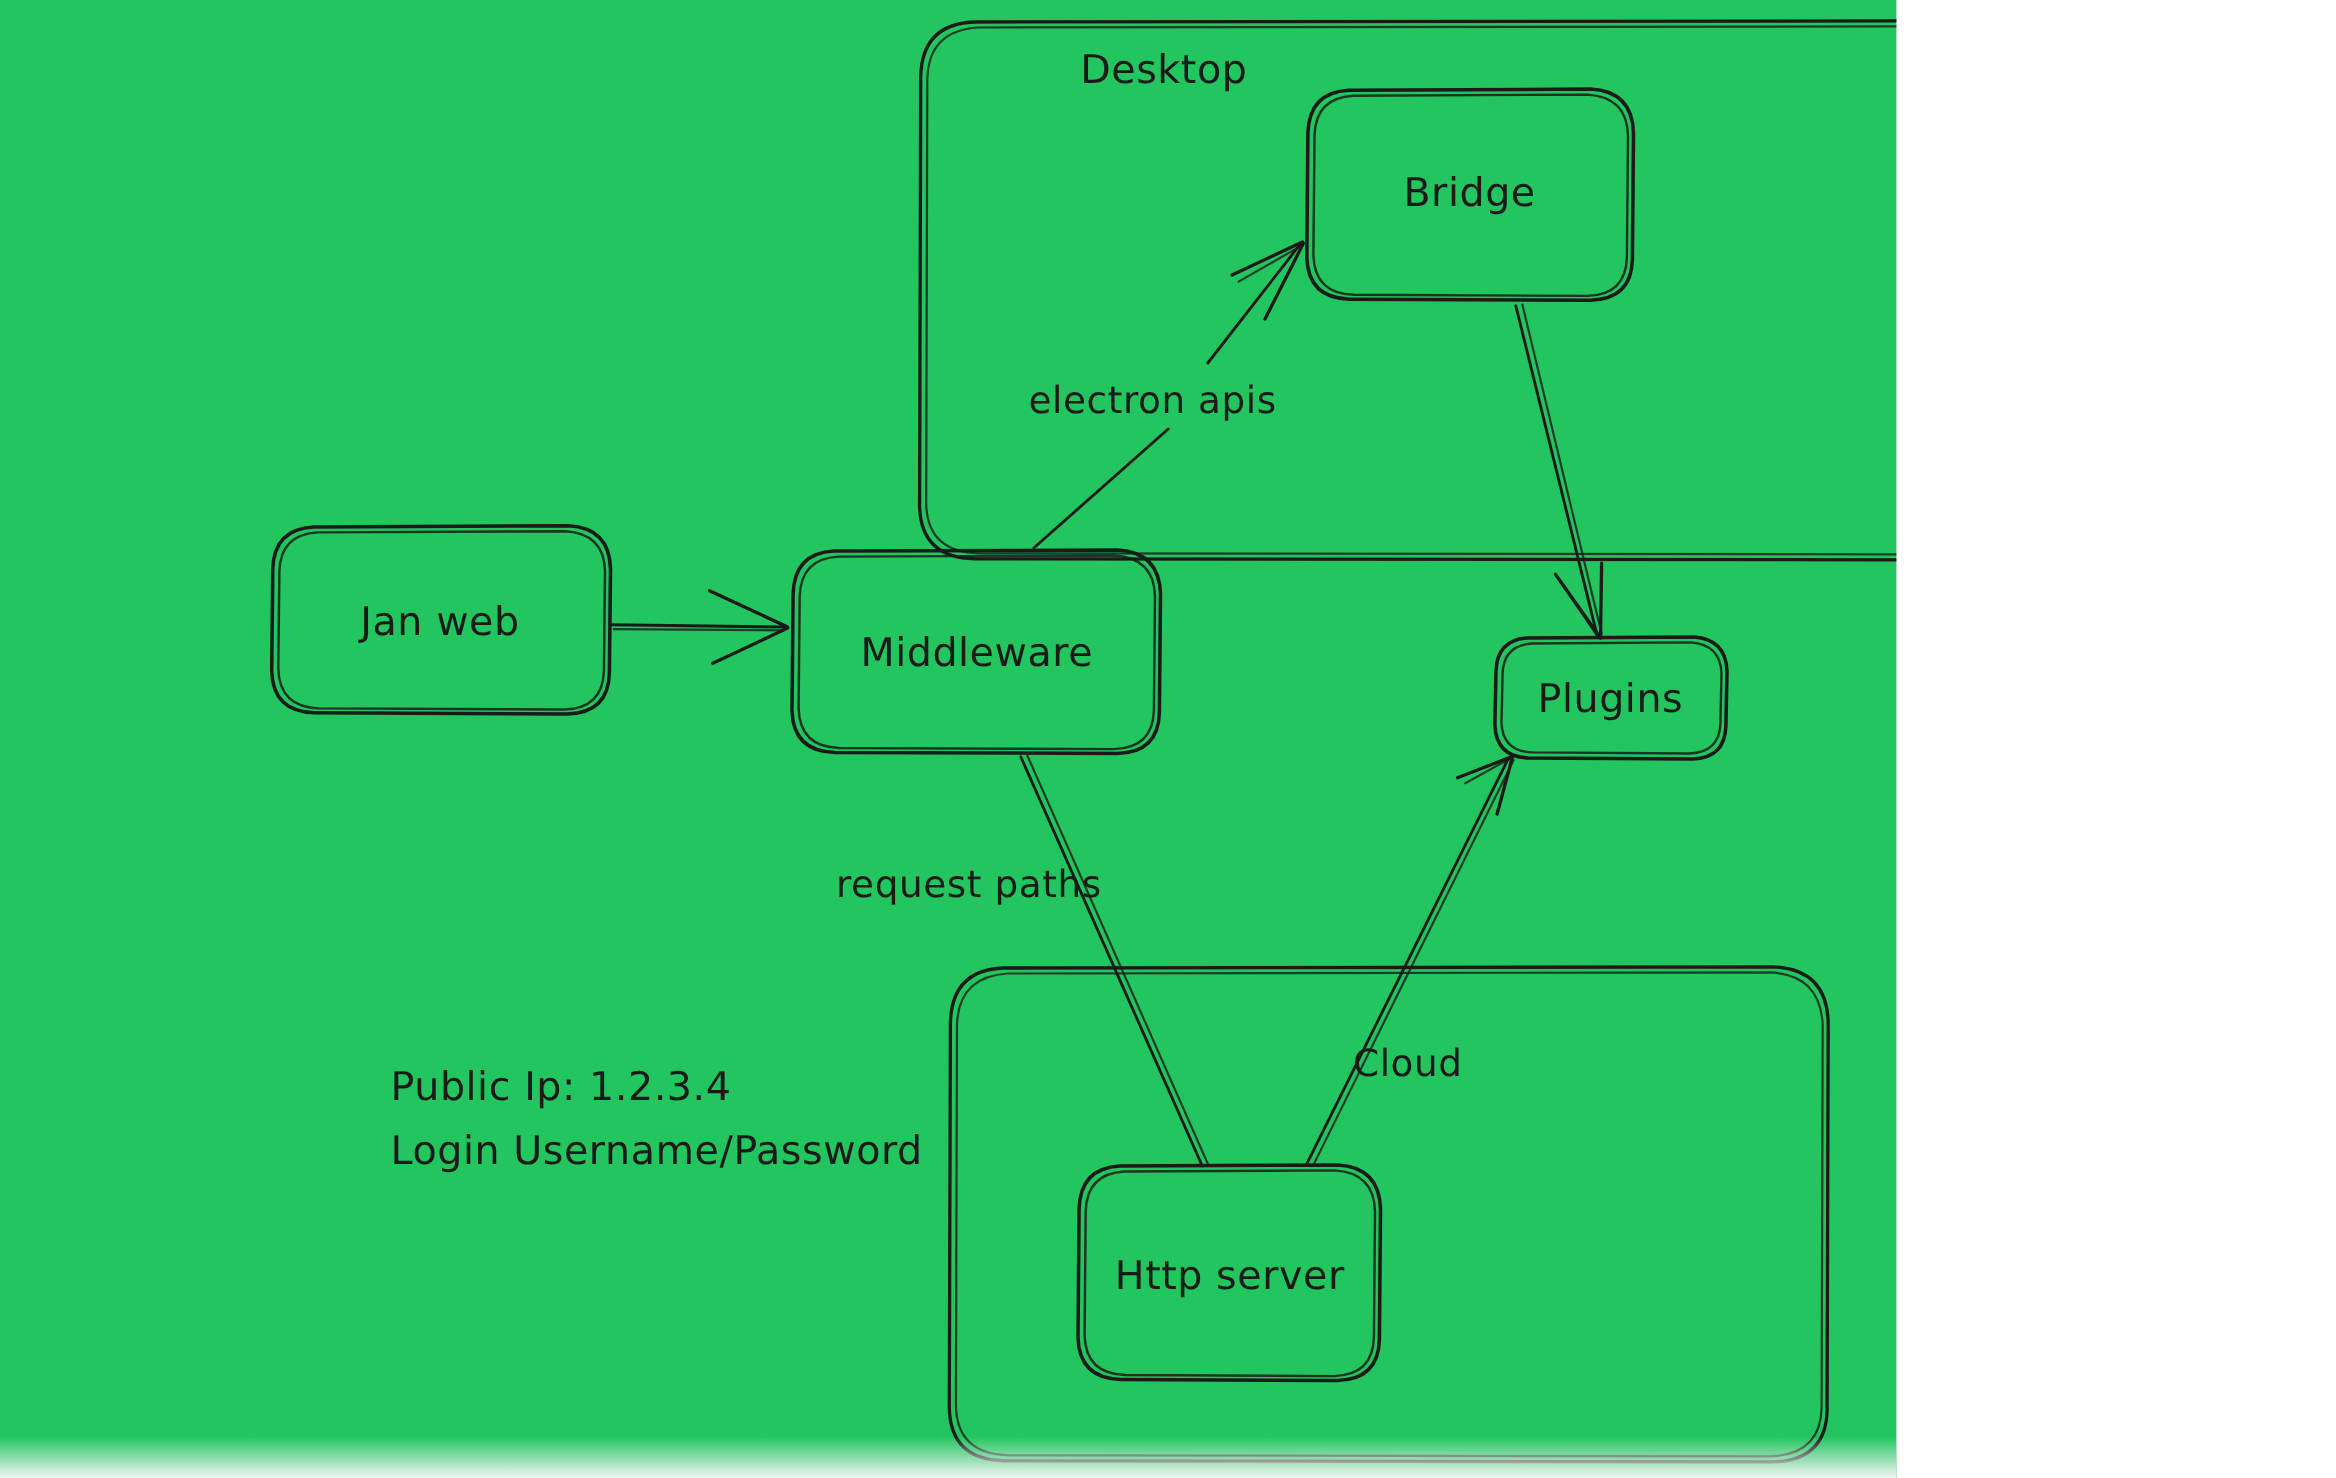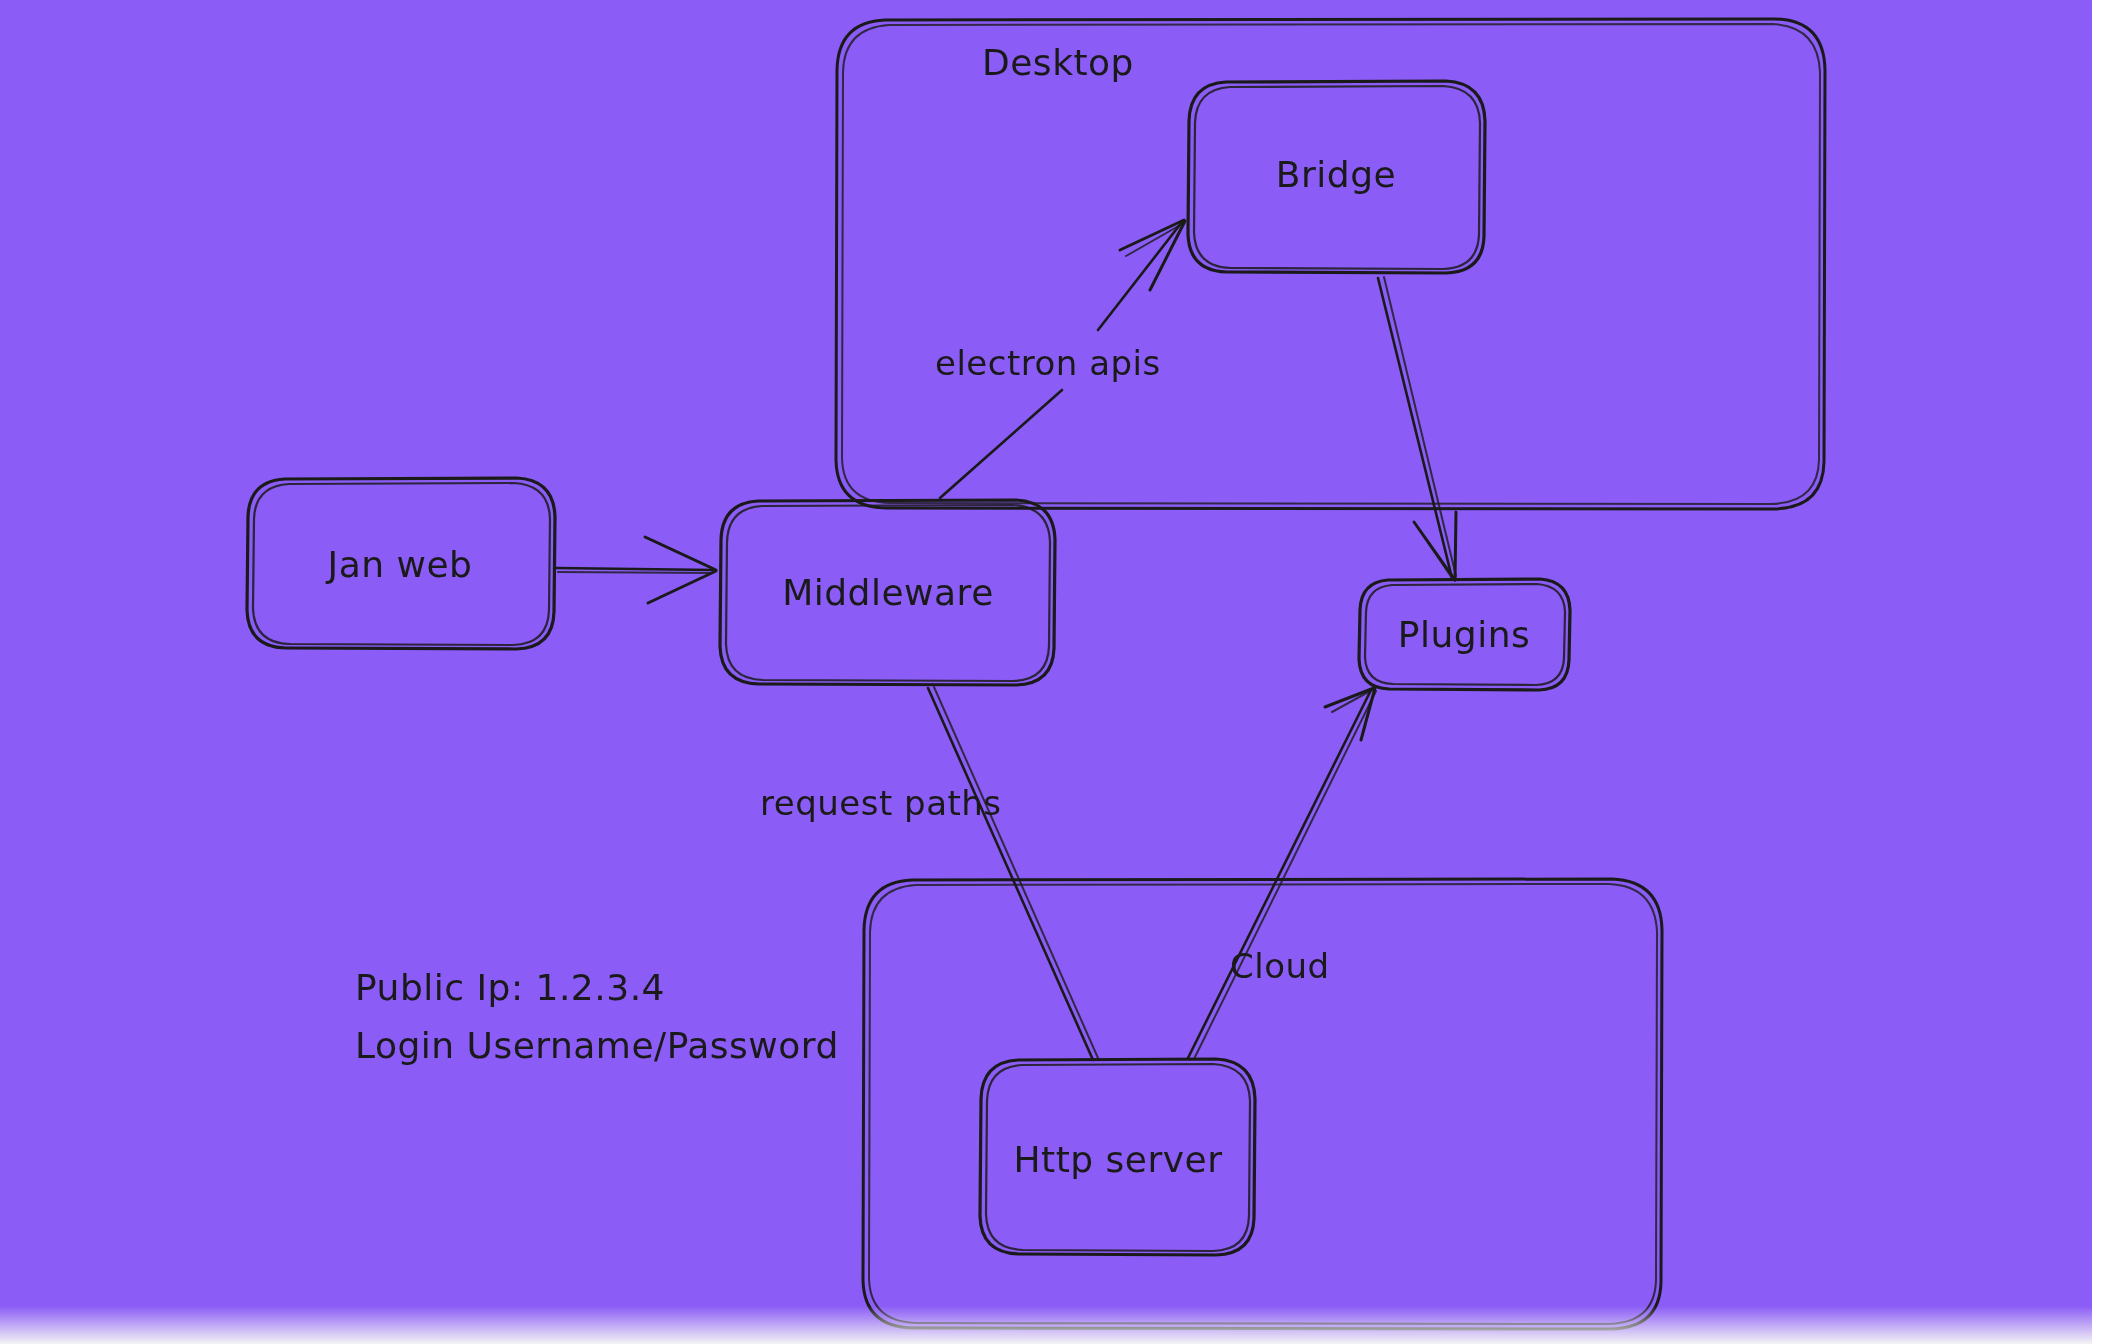--- a/index.html
+++ b/index.html
@@ -2,23 +2,23 @@
 <html><head>
 <meta charset="utf-8">
 <style>
   html, body {
     margin: 0;
     padding: 0;
     background: #ffffff;
   }
   #canvas {
     position: relative;
-    width: 2092px;
+    width: 1724px;
     height: 1344px;
-    background: #8b5cf6;
+    background: #22c55e;
     overflow: hidden;
     font-family: "DejaVu Sans", sans-serif;
   }
   #bottom-fade {
     position: absolute;
     left: 0;
     bottom: 0;
     width: 100%;
     height: 38px;
     background: linear-gradient(to bottom, rgba(255,255,255,0) 0%, rgba(244,244,245,1) 100%);

